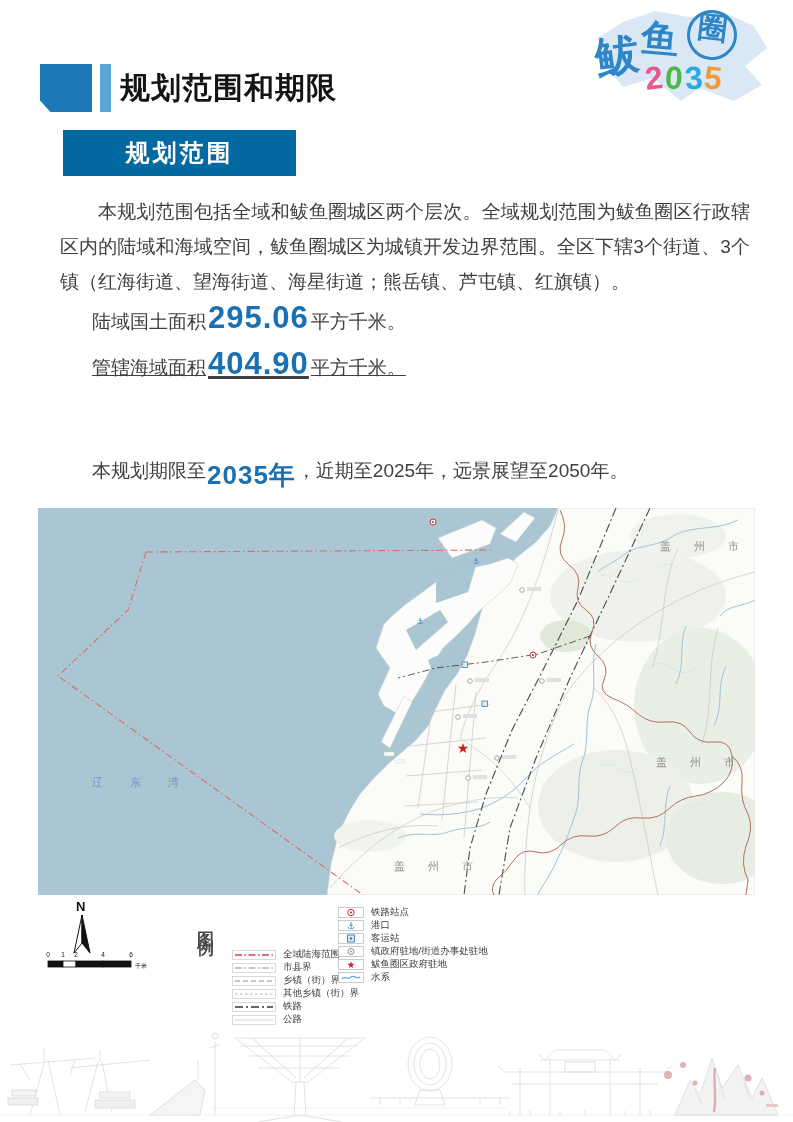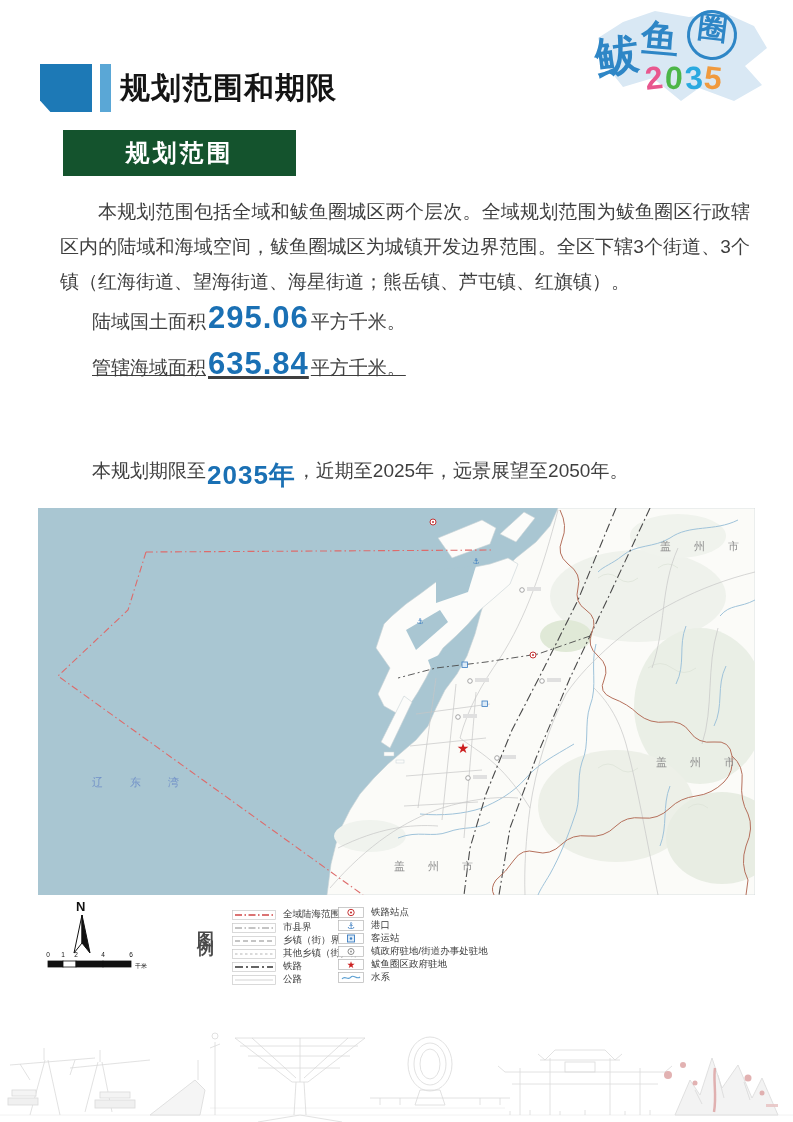--- a/index.html
+++ b/index.html
@@ -21,21 +21,21 @@
   .lg3{left:94px;top:2px;width:44px;height:44px;font-size:30px;color:#2e86c6;border:3px solid #2e86c6;
        border-radius:50%;text-align:center;line-height:44px;transform:rotate(7deg);}
   .ldigits{position:absolute;left:52px;top:54px;display:flex;gap:2px;}
   .ldigits b{font-size:32px;font-weight:900;line-height:1;display:inline-block;}
   .d2{color:#e8578e;transform:rotate(-6deg);}
   .d0{color:#4cb648;transform:rotate(4deg);}
   .d3{color:#2aa9e0;transform:rotate(-4deg);}
   .d5{color:#f09a3e;transform:rotate(6deg);}
 
   
-  .banner{position:absolute;left:63px;width:233px;height:46px;background:#14532d;color:#fff;
+  .banner{position:absolute;left:63px;width:233px;height:46px;background:#0369a1;color:#fff;
           font-size:24px;font-weight:700;letter-spacing:3px;display:flex;align-items:center;justify-content:center;}
   .banner1{top:130px;} .banner2{top:403px;}
 
   
   .para{position:absolute;left:60px;top:194px;width:690px;font-size:19px;line-height:35px;
         color:#3f3f3f;text-align:justify;text-indent:2em;}
   .stat{position:absolute;left:92px;display:flex;align-items:baseline;font-size:19px;color:#3f3f3f;}
   .stat1{top:300px;} .stat2{top:346px;text-decoration:underline;}
   .num{font-size:31px;font-weight:900;color:#1a70b4;letter-spacing:1px;margin:0 2px;}
   .periodline{position:absolute;left:92px;top:458px;display:flex;align-items:flex-start;font-size:19px;color:#3f3f3f;}
@@ -43,21 +43,21 @@
 
   
   .mapwrap{position:absolute;left:38px;top:508px;width:717px;height:387px;}
   .mapwrap svg{display:block;}
 
   
   .northscale{position:absolute;left:40px;top:897px;}
   .legtitle{position:absolute;left:194px;top:918px;writing-mode:vertical-rl;font-size:17px;
             letter-spacing:9px;color:#4a4a4a;font-weight:600;}
   .legcol{position:absolute;display:flex;flex-direction:column;}
-  .legL{left:232px;top:908px;} .legR{left:338px;top:906px;}
+  .legL{left:232px;top:948px;} .legR{left:338px;top:906px;}
   .lrow{display:flex;align-items:center;gap:7px;height:13px;font-size:9.5px;color:#3a3a3a;white-space:nowrap;}
 
   
   .footer{position:absolute;left:0;top:1020px;width:793px;height:102px;}
 </style>
 </head>
 <body>
 
 <div class="page">
 
@@ -83,21 +83,21 @@
   <div class="banner banner1">规划范围</div>
   <div class="para">本规划范围包括全域和鲅鱼圈城区两个层次。全域规划范围为鲅鱼圈区行政辖区内的陆域和海域空间，鲅鱼圈城区为城镇开发边界范围。全区下辖3个街道、3个镇（红海街道、望海街道、海星街道；熊岳镇、芦屯镇、红旗镇）。</div>
 
   <div class="stat stat1">
     <span>陆域国土面积</span>
     <span class="num">295.06</span>
     <span>平方千米。</span>
   </div>
   <div class="stat stat2">
     <span>管辖海域面积</span>
-    <span class="num">635.84</span>
+    <span class="num">404.90</span>
     <span>平方千米。</span>
   </div>
 
   <div class="periodline">
     <span>本规划期限至</span>
     <span class="num2">2035年</span>
     <span>，近期至2025年，远景展望至2050年。</span>
   </div>
 
   <div class="mapwrap">

